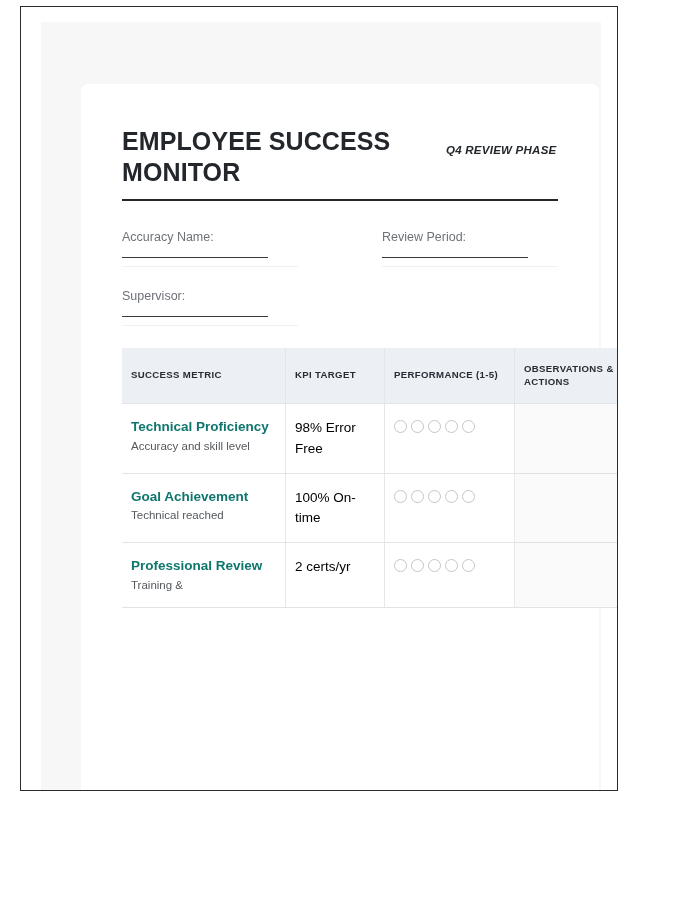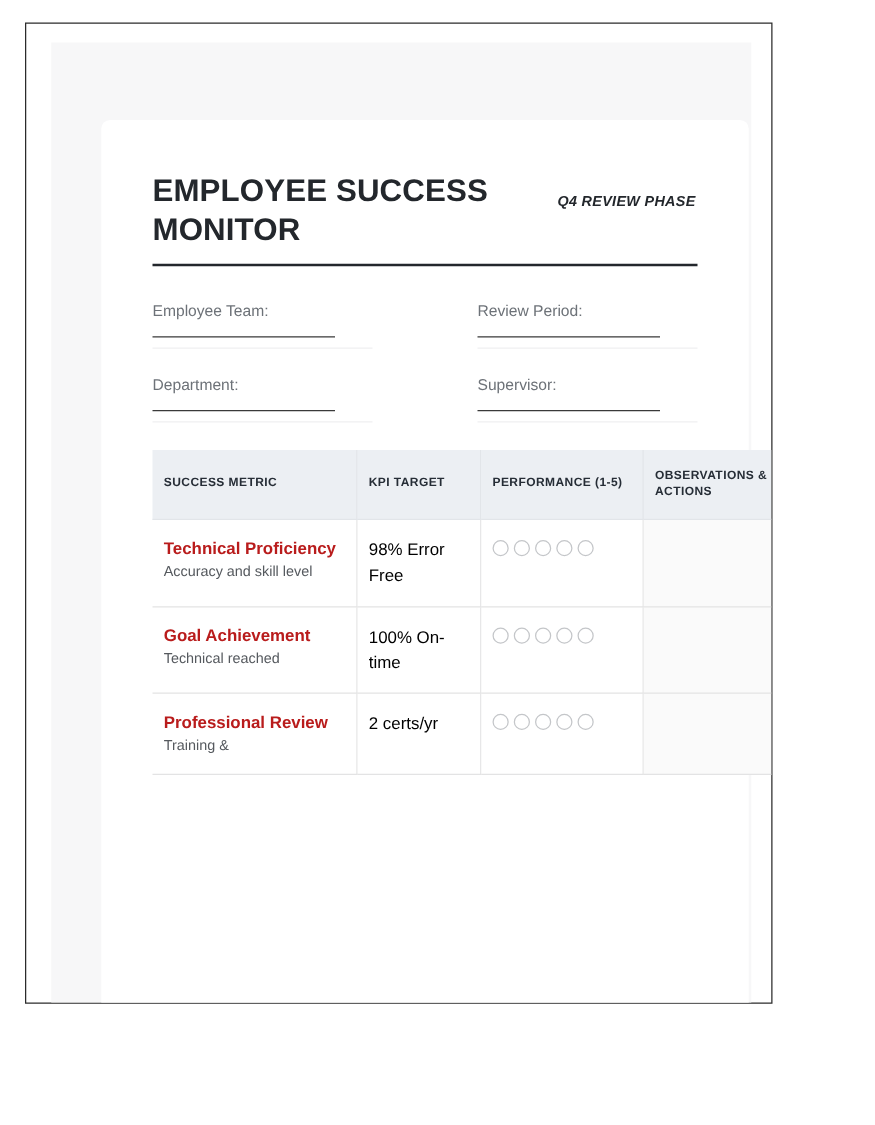--- a/index.html
+++ b/index.html
@@ -9,21 +9,21 @@
     width: 700px;
     height: 900px;
     overflow: hidden;
     font-family: "Liberation Sans", sans-serif;
   }
 
   
   #viewport-frame {
     position: absolute;
     left: 20px;
-    top: 18px;
+    top: 6px;
     width: 598px;
     height: 785px;
     border: 1px solid #2b2b2b;
     box-sizing: border-box;
     overflow: hidden;
     background: #ffffff;
   }
 
   
   #page-backdrop {
@@ -139,21 +139,21 @@
   .col-metric { width: 145px; }
   .col-kpi { width: 80px; }
   .col-perf { width: 111px; }
   .col-obs { width: 115px; }
 
   .cell-obs { background: #fafafa !important; }
 
   .metric-title {
     font-size: 13.5px;
     font-weight: bold;
-    color: #b91c1c;
+    color: #0f766e;
     line-height: 1.3;
     margin-bottom: 3px;
   }
   .metric-desc {
     font-size: 11.5px;
     color: #55595e;
     line-height: 1.35;
   }
   .kpi-value {
     font-size: 13.5px;
@@ -181,31 +181,26 @@
   <div id="page-backdrop">
     <div id="document-card">
 
       <div id="doc-header">
         <h1 id="doc-title">EMPLOYEE SUCCESS MONITOR</h1>
         <div id="phase-badge">Q4 REVIEW PHASE</div>
       </div>
 
       <div id="meta-fields">
           <div class="meta-field">
-            <span class="meta-label">Employee Team:</span>
+            <span class="meta-label">Accuracy Name:</span>
             <div class="meta-fill-line"></div>
             <div class="meta-divider"></div>
           </div>
           <div class="meta-field">
             <span class="meta-label">Review Period:</span>
-            <div class="meta-fill-line"></div>
-            <div class="meta-divider"></div>
-          </div>
-          <div class="meta-field">
-            <span class="meta-label">Department:</span>
             <div class="meta-fill-line"></div>
             <div class="meta-divider"></div>
           </div>
           <div class="meta-field">
             <span class="meta-label">Supervisor:</span>
             <div class="meta-fill-line"></div>
             <div class="meta-divider"></div>
           </div>
         </div>
 

